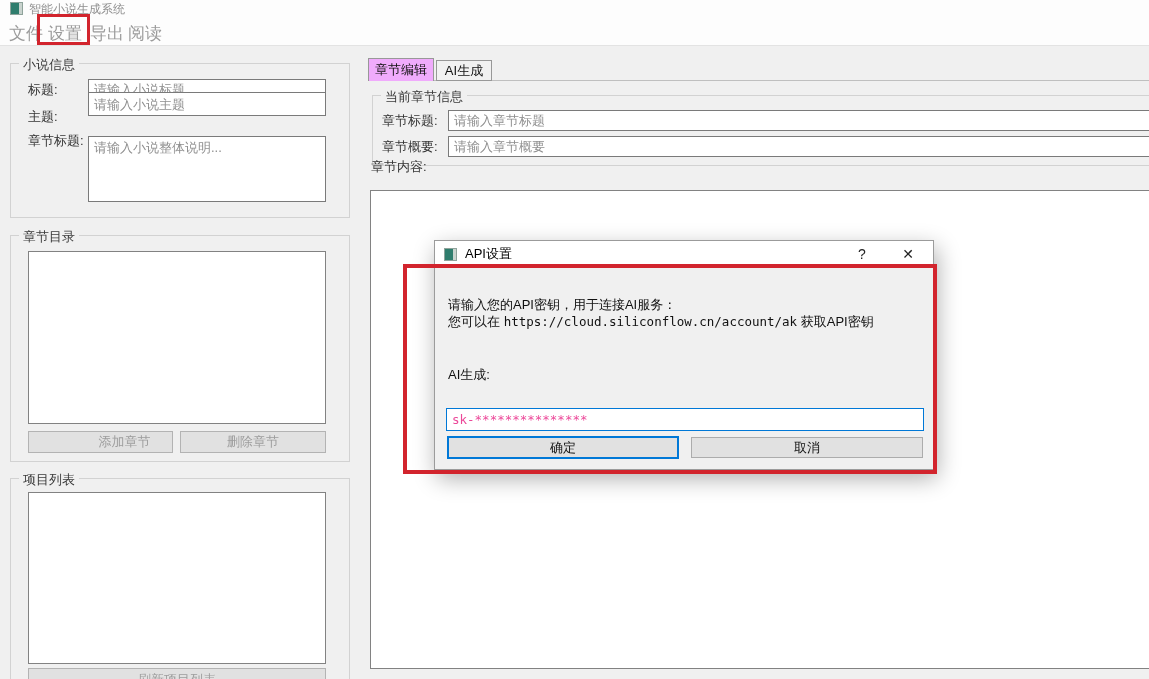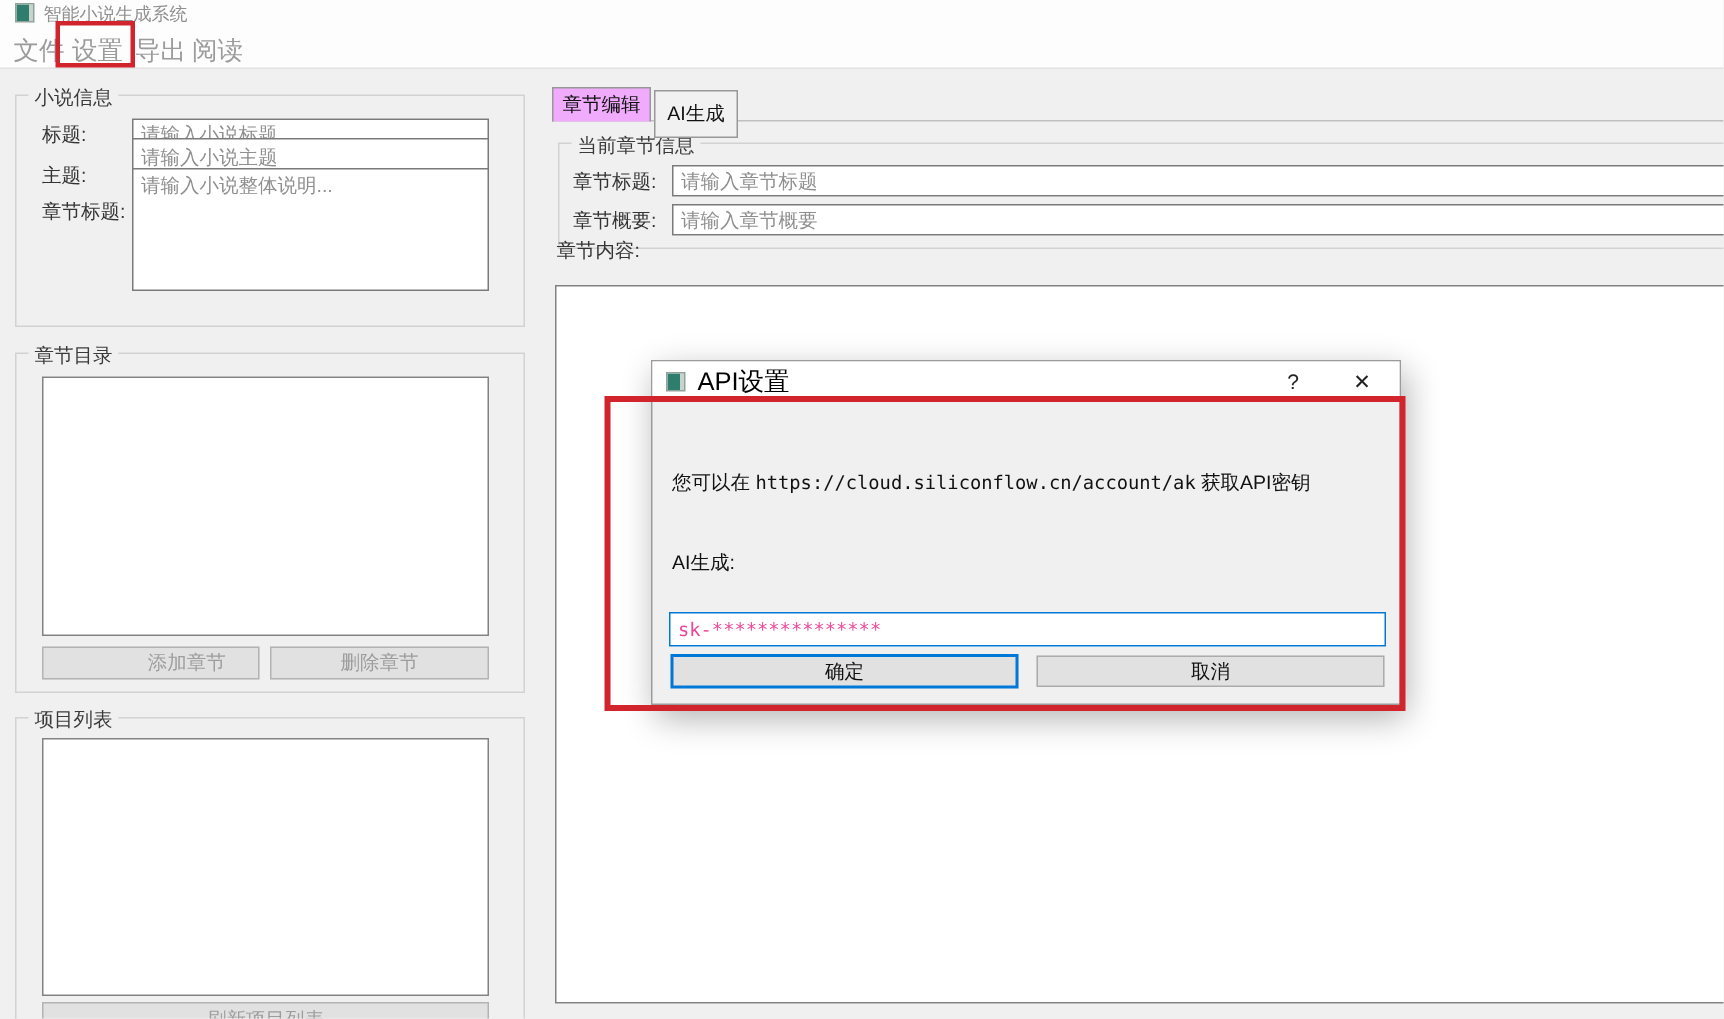--- a/index.html
+++ b/index.html
@@ -42,21 +42,21 @@
   .tab.inactive { background:#f1f1f1; z-index:2; }
   .tabpane-line { background:#bfbfbf; }
 
   
   .dialog {
     left:434px; top:240px; width:500px; height:230px; z-index:10;
     background:#f0f0f0; border:1px solid #9b9b9b;
     box-shadow:3px 8px 22px rgba(0,0,0,0.33);
   }
   .dialog-titlebar { position:absolute; left:0; top:0; width:100%; height:26px; background:#ffffff; display:flex; align-items:center; }
-  .dialog-title { font-size:17px; color:#000; margin-left:8px; }
+  .dialog-title { font-size:13px; color:#000; margin-left:8px; }
   .dlg-sysbtn { position:absolute; top:0; width:34px; height:26px; display:flex; align-items:center; justify-content:center; font-size:14px; color:#222; cursor:default; }
   .dialog-text { position:absolute; left:13px; color:#111; font-size:13px; white-space:nowrap; }
   .mono { font-family:"DejaVu Sans Mono","Liberation Mono",monospace; font-size:12.5px; }
   .dlg-input {
     position:absolute; left:11px; top:407px2; background:#fff; border:1px solid #0078d7;
     color:#ec4899; padding:2px 5px; outline:none;
   }
   .dlg-btn { position:absolute; display:flex; align-items:center; justify-content:center; font-size:13px; color:#111; background:#e1e1e1; cursor:default; }
   .dlg-btn.default { border:2px solid #0078d7; }
   .dlg-btn.normal { border:1px solid #acacac; }
@@ -81,58 +81,59 @@
 <div class="abs chrome-divider"></div>
 
 <div class="abs group" style="left:10px;top:63px;width:340px;height:155px;">
   <span class="group-label">小说信息</span>
 </div>
 <span class="abs field-label" style="left:28px;top:81px;">标题:</span>
 <input class="tb" style="left: 88px; top: 79px; width: 238px; height: 21px;" placeholder="请输入小说标题">
 <span class="abs field-label" style="left:28px;top:108px;">主题:</span>
 <input class="tb" style="left: 88px; top: 92px; width: 238px; height: 24px;" placeholder="请输入小说主题">
 <span class="abs field-label" style="left:28px;top:132px;">章节标题:</span>
-<textarea class="tb" style="left: 88px; top: 112px; width: 238px; height: 82px;" placeholder="请输入小说整体说明..."></textarea>
+<textarea class="tb" style="left: 88px; top: 136px; width: 238px; height: 66px;" placeholder="请输入小说整体说明..."></textarea>
 
 <div class="abs group" style="left:10px;top:235px;width:340px;height:227px;">
   <span class="group-label">章节目录</span>
 </div>
 <div class="abs listbox" style="left:28px;top:251px;width:298px;height:173px;"></div>
 <div class="btn" style="left:28px;top:431px;width:145px;height:22px;padding-left:48px;">添加章节</div>
 <div class="btn" style="left:180px;top:431px;width:146px;height:22px;">删除章节</div>
 
 <div class="abs group" style="left:10px;top:478px;width:340px;height:230px;">
   <span class="group-label">项目列表</span>
 </div>
 <div class="abs listbox" style="left:28px;top:492px;width:298px;height:172px;"></div>
 <div class="btn" style="left:28px;top:668px;width:298px;height:24px;">刷新项目列表</div>
 
 <div class="abs tabpane-line" style="left:368px;top:80px;width:781px;height:1px;"></div>
 <div class="tab active" style="left:368px;top:58px;width:66px;height:23px;">章节编辑</div>
-<div class="tab inactive" style="left:436px;top:60px;width:56px;height:32px;">AI生成</div>
+<div class="tab inactive" style="left:436px;top:60px;width:56px;height:21px;">AI生成</div>
 
 <div class="abs group" style="left:372px;top:95px;width:790px;height:71px;">
   <span class="group-label">当前章节信息</span>
 </div>
 <span class="abs field-label" style="left:382px;top:112px;">章节标题:</span>
 <input class="tb" style="left: 448px; top: 110px; width: 715px; height: 21px;" placeholder="请输入章节标题">
 <span class="abs field-label" style="left:382px;top:138px;">章节概要:</span>
 <input class="tb" style="left: 448px; top: 136px; width: 715px; height: 21px;" placeholder="请输入章节概要">
 
 <span class="abs field-label" style="left:371px;top:158px;text-align:center;">章节内容:</span>
 <textarea class="tb" style="left: 370px; top: 190px; width: 792px; height: 479px; border-color: rgb(130, 130, 130);"></textarea>
 
 <div class="abs dialog">
   <div class="dialog-titlebar">
     <span class="app-icon" style="margin-left:9px;"></span>
     <span class="dialog-title">API设置</span>
     <span class="dlg-sysbtn" style="right:54px;">?</span>
     <span class="dlg-sysbtn" style="right:8px;">✕</span>
   </div>
 
+  <div class="dialog-text" style="top:55px;">请输入您的API密钥，用于连接AI服务：</div>
   <div class="dialog-text" style="top:72px;">
     <span>您可以在 </span><span class="mono">https://cloud.siliconflow.cn/account/ak</span><span> 获取API密钥</span>
   </div>
 
   <div class="dialog-text" style="top:125px;">AI生成:</div>
 
   <input class="dlg-input mono" style="left: 11px; top: 167px; width: 478px; height: 23px;" value="sk-***************">
 
   <div class="dlg-btn default" style="left:12px;top:195px;width:232px;height:23px;">确定</div>
   <div class="dlg-btn normal" style="left:256px;top:196px;width:232px;height:21px;">取消</div>

